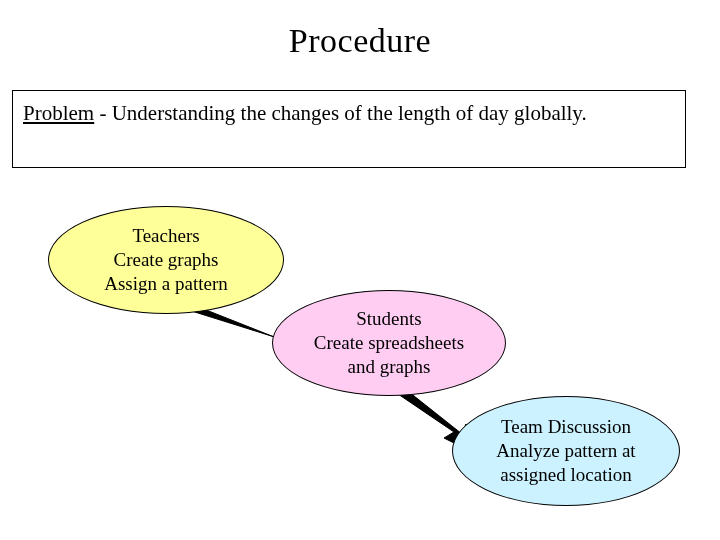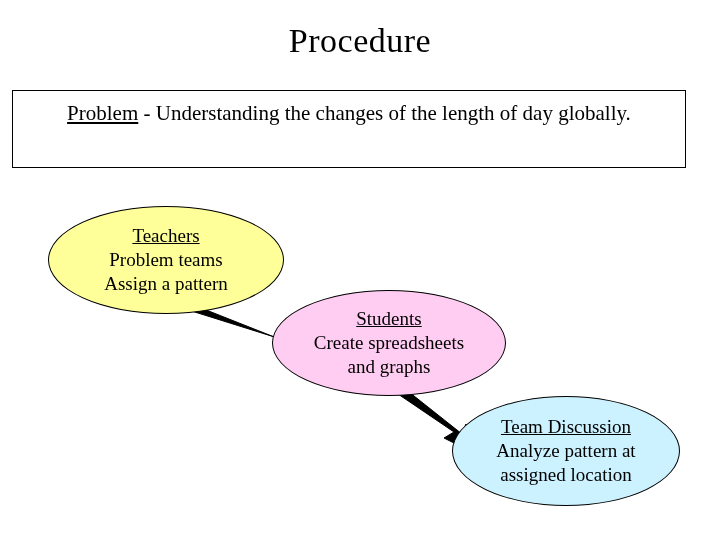--- a/index.html
+++ b/index.html
@@ -31,21 +31,20 @@
   }
   .problem-box {
     position: absolute;
     left: 12px;
     top: 90px;
     width: 674px;
     height: 78px;
     border: 1px solid #000000;
     box-sizing: border-box;
     padding: 8px 10px 0 10px;
-    text-align: center;
   }
   .problem-text {
     font-size: 21px;
     line-height: 28px;
     color: #000000;
   }
   .problem-text .u {
     text-decoration: underline;
   }
   .ellipse {
@@ -56,21 +55,20 @@
     text-align: center;
     color: #000000;
     font-size: 19px;
     line-height: 24px;
     display: flex;
     flex-direction: column;
     justify-content: center;
     align-items: center;
   }
   .ellipse .head {
-    text-decoration: underline;
   }
   #teachers-ellipse {
     left: 48px;
     top: 206px;
     width: 236px;
     height: 108px;
     background: #ffff99;
   }
   #students-ellipse {
     left: 272px;
@@ -106,21 +104,21 @@
     <div class="problem-text"><span class="u">Problem</span><span> - Understanding the changes of the length of day globally.</span></div>
   </div>
 
   <svg class="arrow-svg" viewBox="0 0 720 540">
     <path d="M 186 302 L 292 344 L 300 336 L 300 364 L 276 346 L 284 340 L 182 308 Z" fill="#000000" stroke="#000000" stroke-width="1"></path>
     <path d="M 404 388 L 462 434 L 466 424 L 472 452 L 444 438 L 454 432 L 398 394 Z" fill="#000000" stroke="#000000" stroke-width="1"></path>
   </svg>
 
   <div class="ellipse" id="teachers-ellipse">
     <div class="head">Teachers</div>
-    <div>Problem teams</div>
+    <div>Create graphs</div>
     <div>Assign a pattern</div>
   </div>
 
   <div class="ellipse" id="team-ellipse">
     <div class="head">Team Discussion</div>
     <div>Analyze pattern at</div>
     <div>assigned location</div>
   </div>
 
   <div class="ellipse" id="students-ellipse">

